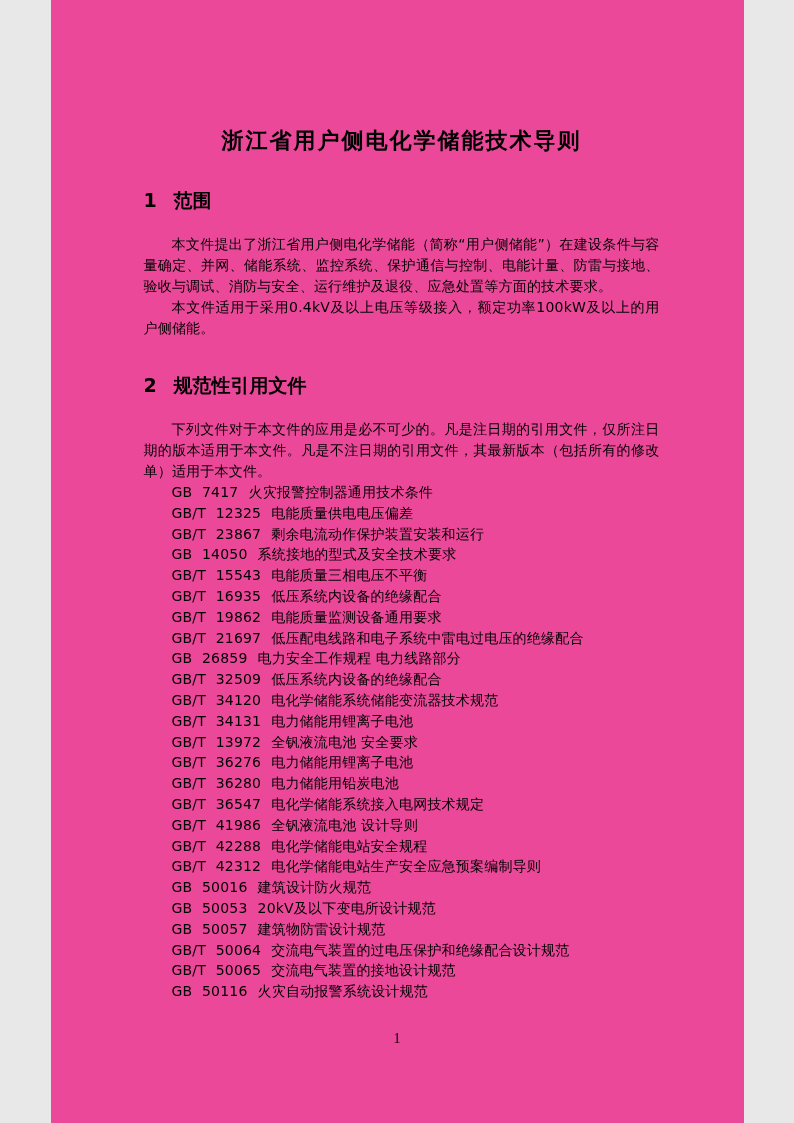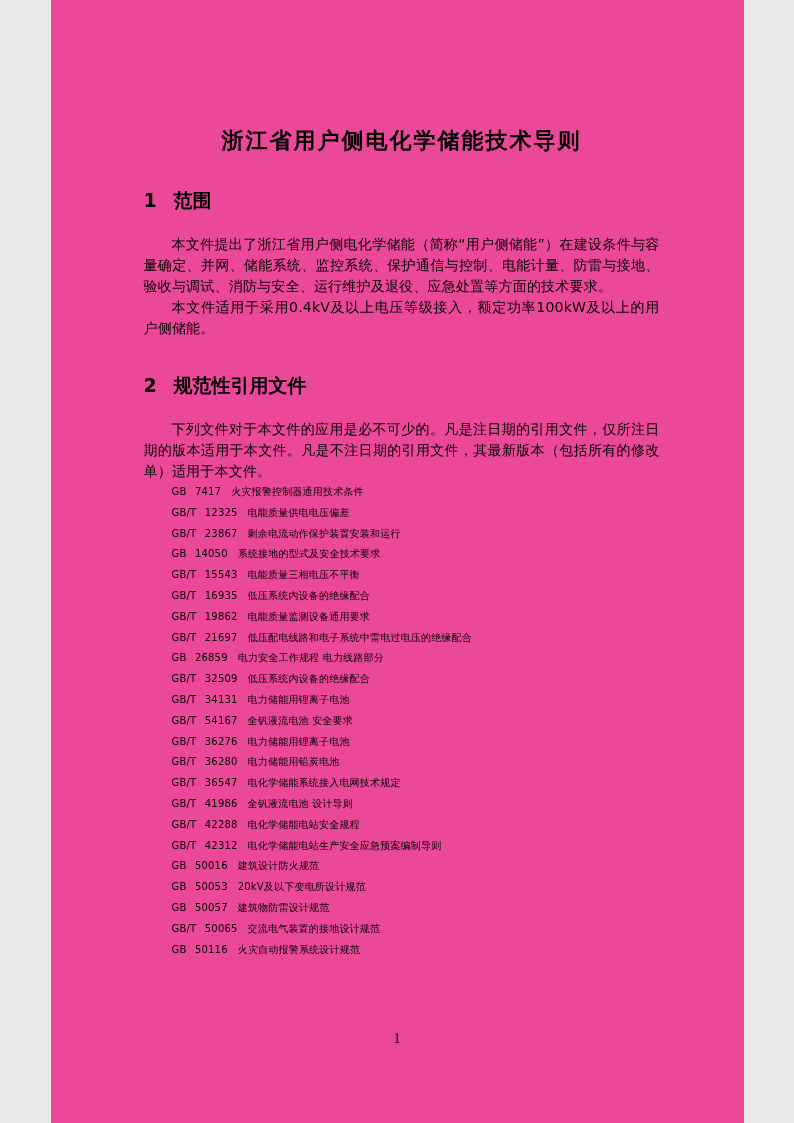--- a/index.html
+++ b/index.html
@@ -42,21 +42,21 @@
     font-size: 14px;
     line-height: 21px;
     text-align: justify;
     text-indent: 2em;
     letter-spacing: 0.2px;
   }
   .ref-list {
     list-style: none;
     margin: 0 0 0 28px;
     padding: 0;
-    font-size: 10px;
+    font-size: 14px;
     line-height: 20.8px;
     letter-spacing: 0.2px;
   }
   .ref-item { white-space: nowrap; }
   .ref-code {
     word-spacing: 5px;
     margin-right: 10px;
   }
   .page-number {
     position: absolute;
@@ -94,31 +94,33 @@
             <li class="ref-item"><span class="ref-code">GB 7417</span><span class="ref-title">火灾报警控制器通用技术条件</span></li>
             <li class="ref-item"><span class="ref-code">GB/T 12325</span><span class="ref-title">电能质量供电电压偏差</span></li>
             <li class="ref-item"><span class="ref-code">GB/T 23867</span><span class="ref-title">剩余电流动作保护装置安装和运行</span></li>
             <li class="ref-item"><span class="ref-code">GB 14050</span><span class="ref-title">系统接地的型式及安全技术要求</span></li>
             <li class="ref-item"><span class="ref-code">GB/T 15543</span><span class="ref-title">电能质量三相电压不平衡</span></li>
             <li class="ref-item"><span class="ref-code">GB/T 16935</span><span class="ref-title">低压系统内设备的绝缘配合</span></li>
             <li class="ref-item"><span class="ref-code">GB/T 19862</span><span class="ref-title">电能质量监测设备通用要求</span></li>
             <li class="ref-item"><span class="ref-code">GB/T 21697</span><span class="ref-title">低压配电线路和电子系统中雷电过电压的绝缘配合</span></li>
             <li class="ref-item"><span class="ref-code">GB 26859</span><span class="ref-title">电力安全工作规程 电力线路部分</span></li>
             <li class="ref-item"><span class="ref-code">GB/T 32509</span><span class="ref-title">低压系统内设备的绝缘配合</span></li>
+            <li class="ref-item"><span class="ref-code">GB/T 34120</span><span class="ref-title">电化学储能系统储能变流器技术规范</span></li>
             <li class="ref-item"><span class="ref-code">GB/T 34131</span><span class="ref-title">电力储能用锂离子电池</span></li>
-            <li class="ref-item"><span class="ref-code">GB/T 54167</span><span class="ref-title">全钒液流电池 安全要求</span></li>
+            <li class="ref-item"><span class="ref-code">GB/T 13972</span><span class="ref-title">全钒液流电池 安全要求</span></li>
             <li class="ref-item"><span class="ref-code">GB/T 36276</span><span class="ref-title">电力储能用锂离子电池</span></li>
             <li class="ref-item"><span class="ref-code">GB/T 36280</span><span class="ref-title">电力储能用铅炭电池</span></li>
             <li class="ref-item"><span class="ref-code">GB/T 36547</span><span class="ref-title">电化学储能系统接入电网技术规定</span></li>
             <li class="ref-item"><span class="ref-code">GB/T 41986</span><span class="ref-title">全钒液流电池 设计导则</span></li>
             <li class="ref-item"><span class="ref-code">GB/T 42288</span><span class="ref-title">电化学储能电站安全规程</span></li>
             <li class="ref-item"><span class="ref-code">GB/T 42312</span><span class="ref-title">电化学储能电站生产安全应急预案编制导则</span></li>
             <li class="ref-item"><span class="ref-code">GB 50016</span><span class="ref-title">建筑设计防火规范</span></li>
             <li class="ref-item"><span class="ref-code">GB 50053</span><span class="ref-title">20kV及以下变电所设计规范</span></li>
             <li class="ref-item"><span class="ref-code">GB 50057</span><span class="ref-title">建筑物防雷设计规范</span></li>
+            <li class="ref-item"><span class="ref-code">GB/T 50064</span><span class="ref-title">交流电气装置的过电压保护和绝缘配合设计规范</span></li>
             <li class="ref-item"><span class="ref-code">GB/T 50065</span><span class="ref-title">交流电气装置的接地设计规范</span></li>
             <li class="ref-item"><span class="ref-code">GB 50116</span><span class="ref-title">火灾自动报警系统设计规范</span></li>
           </ul>
   </section>
 </div>
   </div>
   <div class="page-number">1</div>
 </div>
 
 </body></html>

